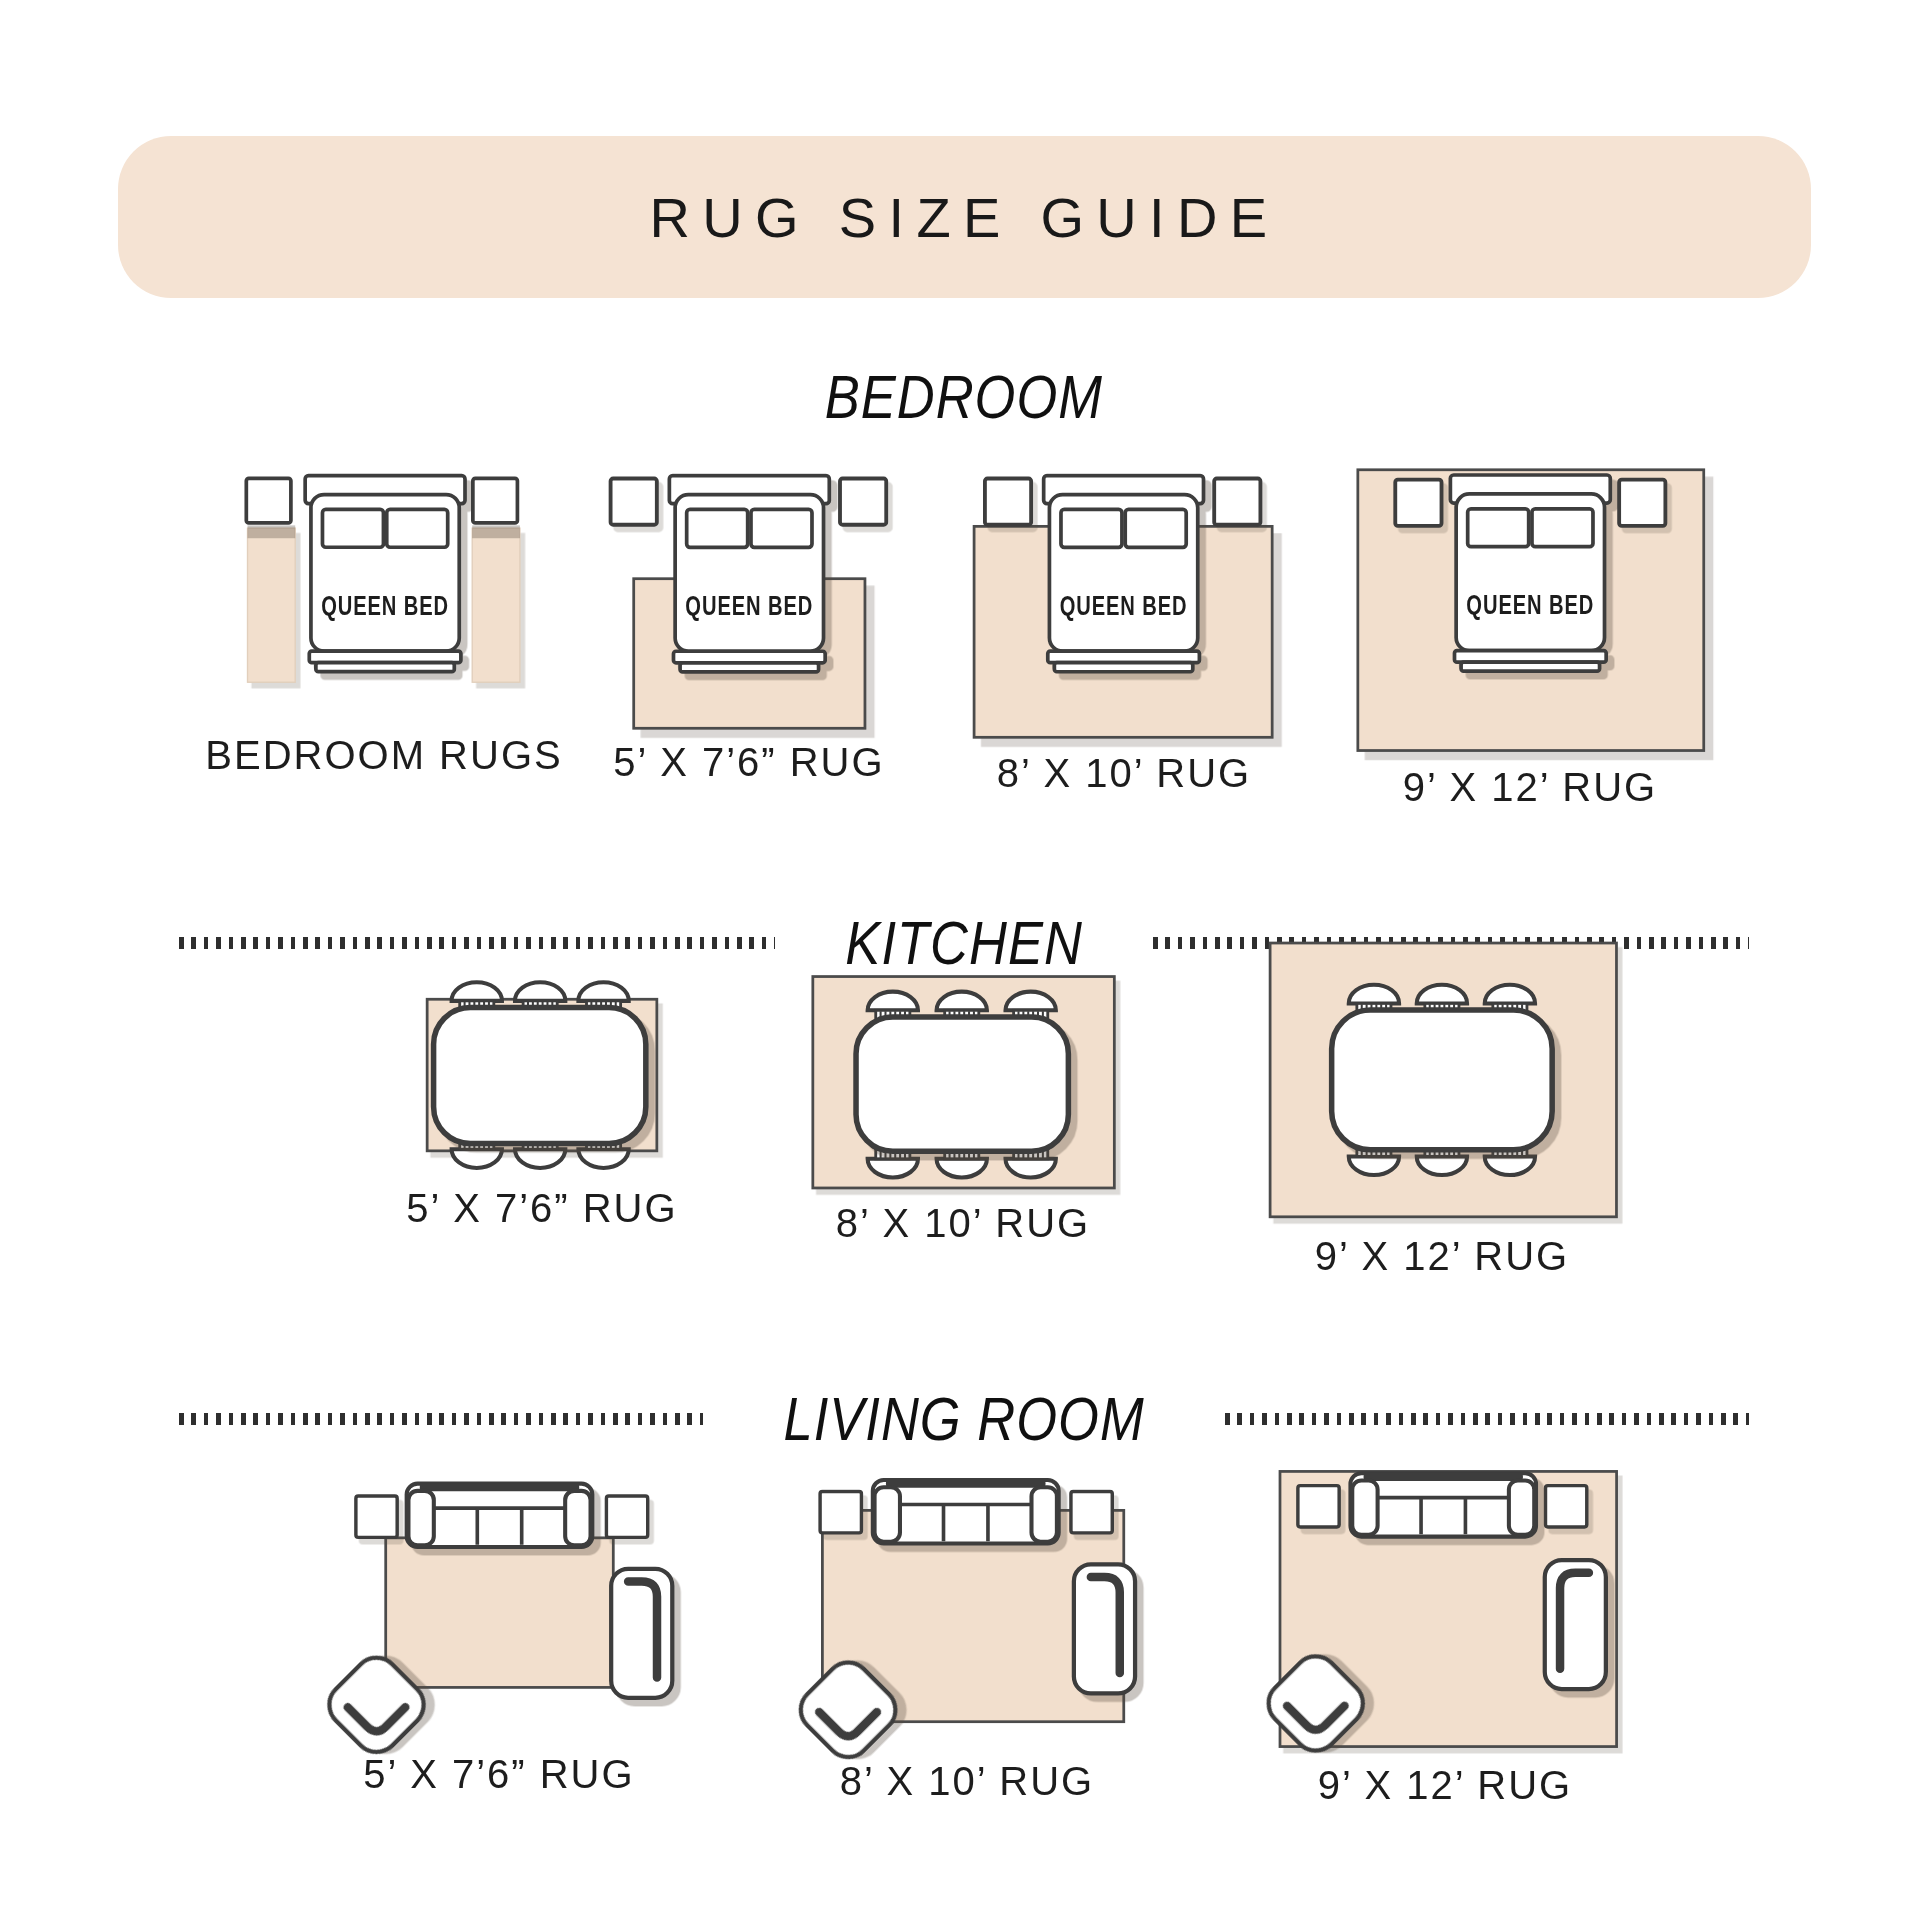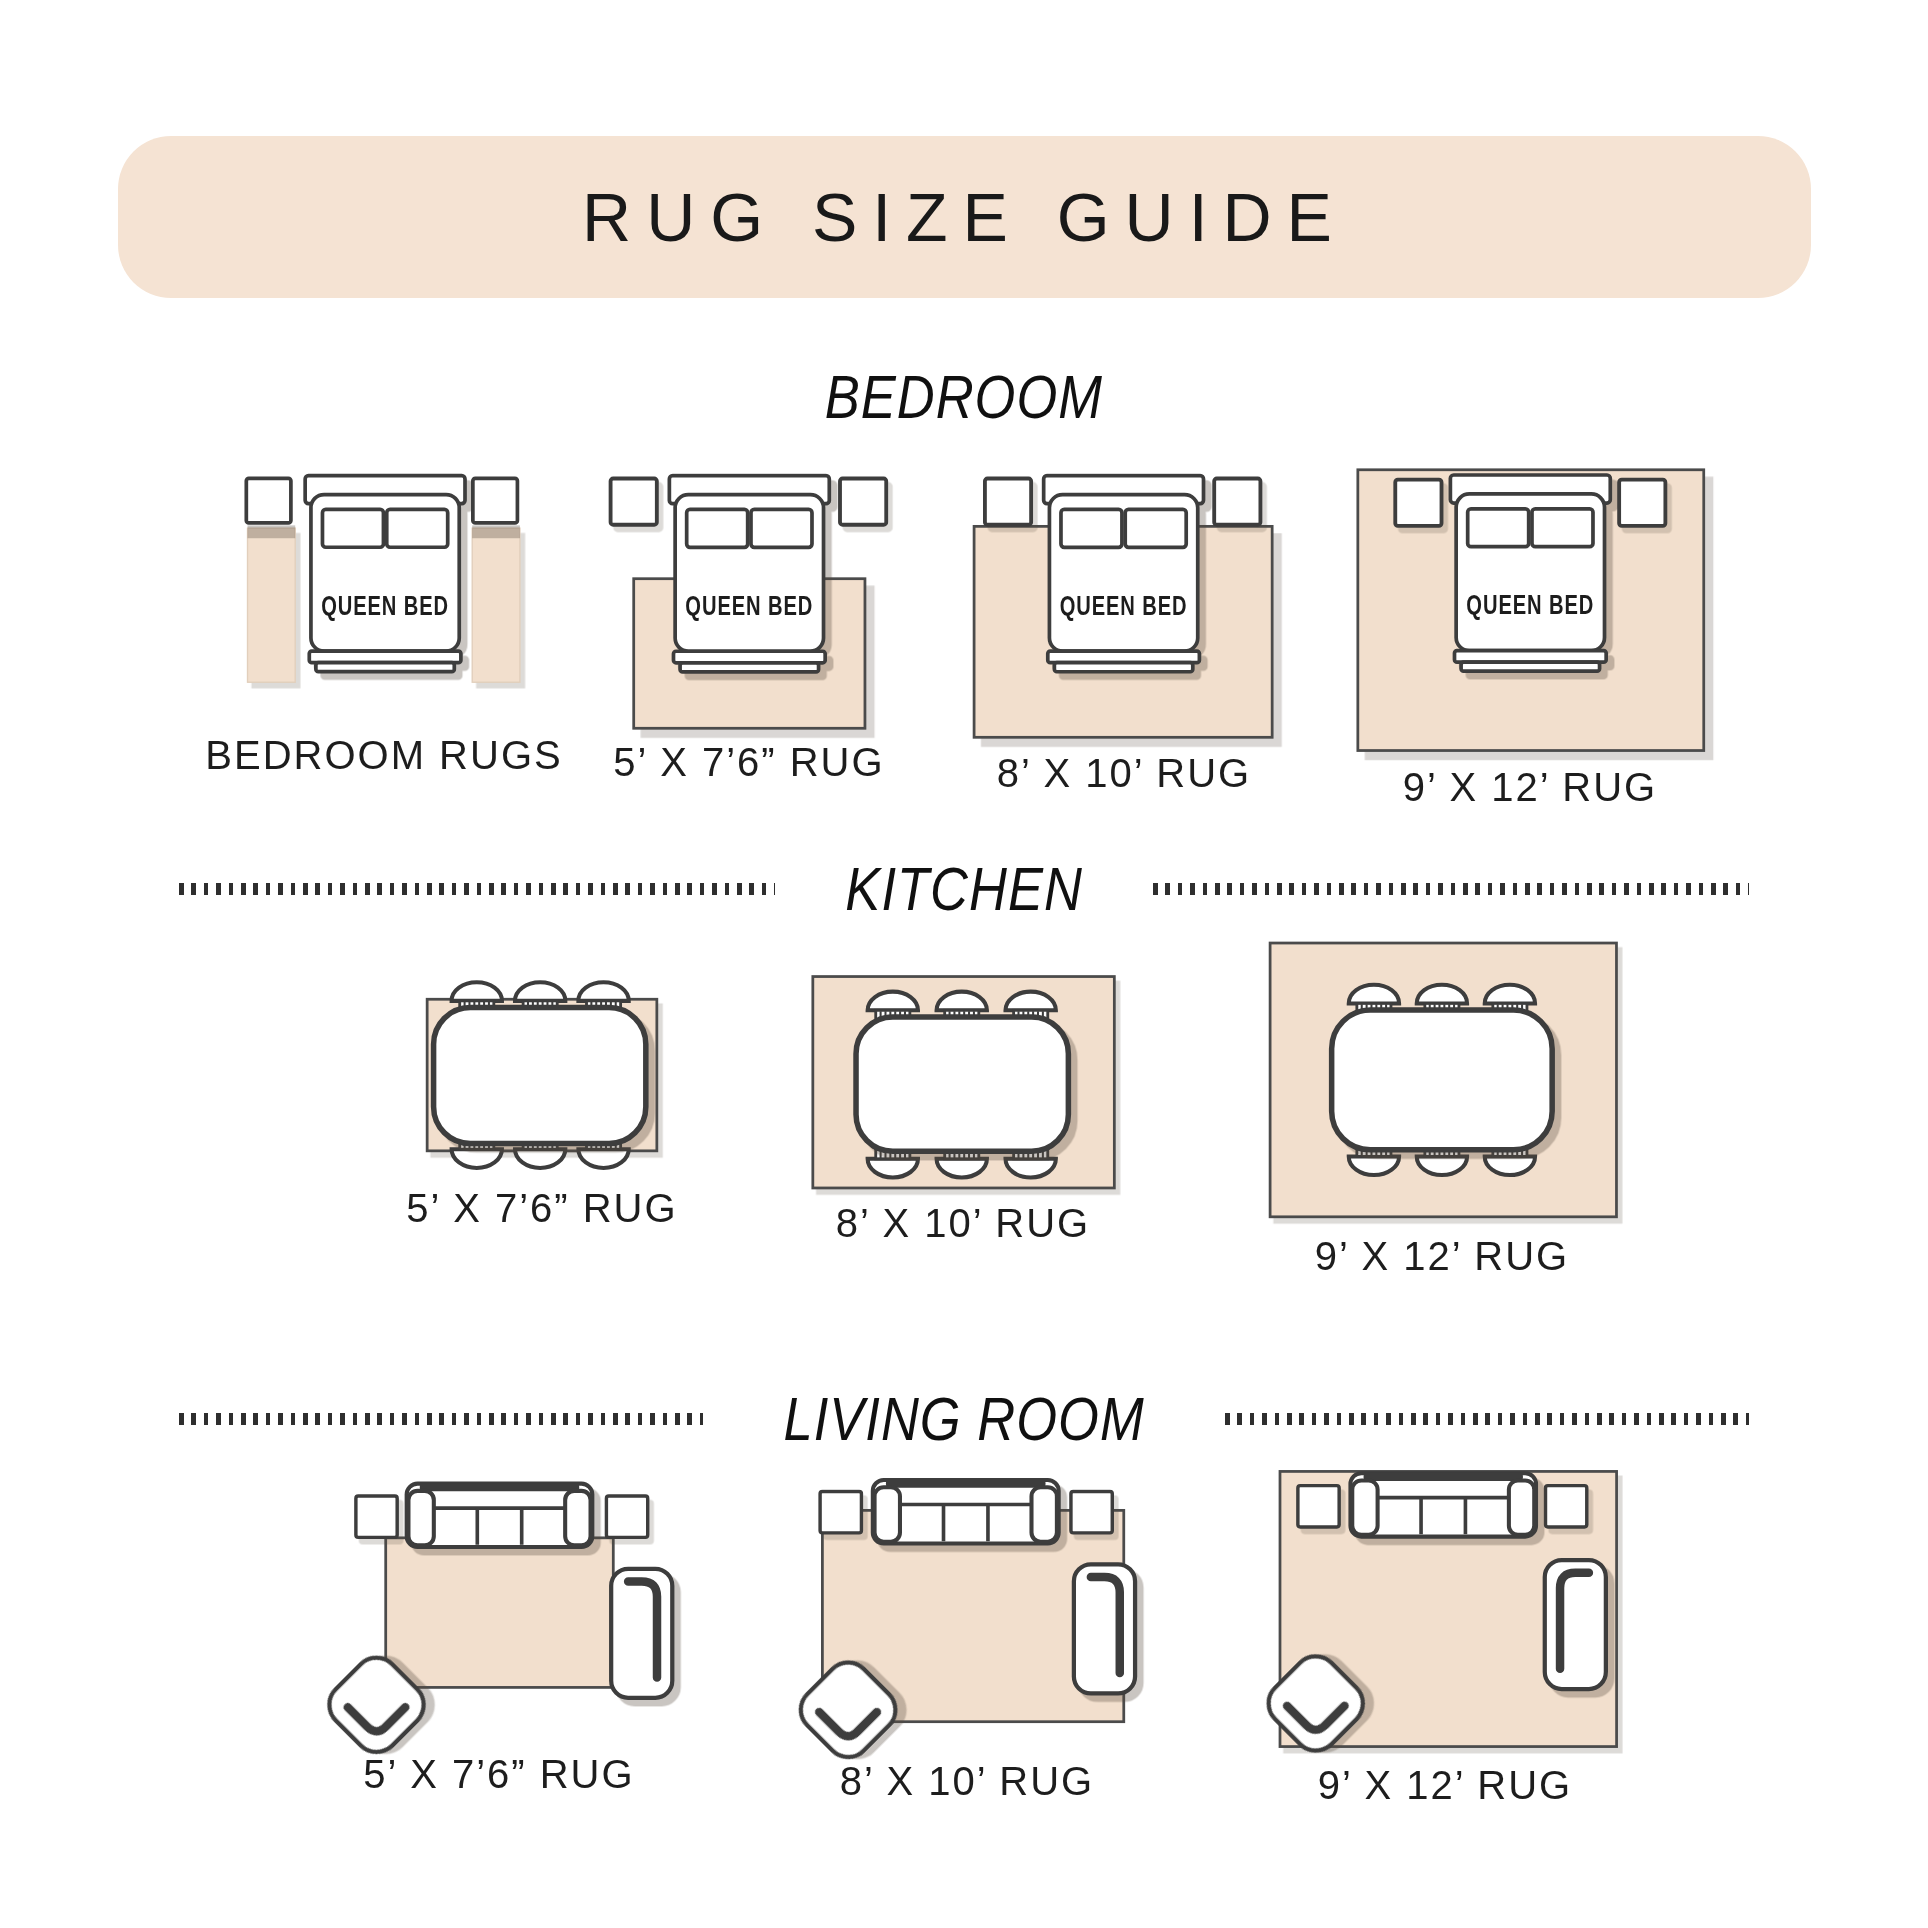--- a/index.html
+++ b/index.html
@@ -1,19 +1,19 @@
 <!DOCTYPE html>
 <html style="font-size:14.7px"><head>
 <meta charset="utf-8">
 <style>
   html,body{margin:0;padding:0;background:#ffffff;}
   body{width:1928px;height:1928px;position:relative;font-family:"Liberation Sans",sans-serif;overflow:hidden;}
 
   .banner{position:absolute;left:118px;top:136px;width:1693px;height:162px;background:#f5e3d3;border-radius:53px;display:flex;align-items:center;justify-content:center;}
-  .banner h1{margin:0;font-size:68px;font-weight:400;letter-spacing:0.22em;color:#191919;white-space:nowrap;}
+  .banner h1{margin:0;font-size:56px;font-weight:400;letter-spacing:0.22em;color:#191919;white-space:nowrap;}
 
   .section-header{position:absolute;left:179px;width:1570px;height:66px;display:flex;align-items:center;}
   .dots{flex:1;height:12px;background:repeating-linear-gradient(90deg,#2e2e2e 0 4.6px,transparent 4.6px 12.4px);}
   .section-title{font-size:61px;font-style:italic;font-weight:400;letter-spacing:0.02em;color:#101010;margin:0 51px;white-space:nowrap;transform:scaleX(0.86);}
 
   .diagram{position:absolute;overflow:visible;}
   .diagram-label{position:absolute;transform:translateX(-50%);font-size:40px;letter-spacing:0.05em;color:#1d1d1d;white-space:nowrap;}
 
   svg text{font-family:"Liberation Sans",sans-serif;}
   .shadow-furn{filter:drop-shadow(7px 7px 0 rgba(86,74,62,0.32));}
@@ -125,21 +125,21 @@
   <div class="diagram-label" style="left:1124px;top:751px;">8’ X 10’ RUG</div>
 
   <svg class="diagram" style="left:1341px;top:445px;" width="386" height="367" viewBox="1460 485 420 400">
     <rect x="1478" y="512" width="377" height="306" fill="#f2dfcd" stroke="#4b4b4b" stroke-width="3" class="shadow-rug"></rect>
     <use href="#sym-bed" x="1576" y="515" width="180" height="221" class="shadow-furn"></use>
     <use href="#sym-nightstand" x="1516" y="520" width="56" height="56" class="shadow-soft"></use>
     <use href="#sym-nightstand" x="1760" y="520" width="56" height="56" class="shadow-soft"></use>
   </svg>
   <div class="diagram-label" style="left:1530px;top:765px;">9’ X 12’ RUG</div>
 
-  <div class="section-header" style="top:856px;">
+  <div class="section-header" style="top:910px;">
     <div class="dots"></div>
     <div class="section-title">KITCHEN</div>
     <div class="dots"></div>
   </div>
 
   <svg class="diagram" style="left:395px;top:955px;" width="294" height="230" viewBox="430 1040 320 250">
     <rect x="465" y="1088" width="250" height="165" fill="#f2dfcd" stroke="#4b4b4b" stroke-width="3" class="shadow-soft"></rect>
     <g>
       <use href="#sym-kitchen-chair" x="487" y="1065" width="64" height="76"></use>
       <use href="#sym-kitchen-chair" x="556" y="1065" width="64" height="76"></use>

